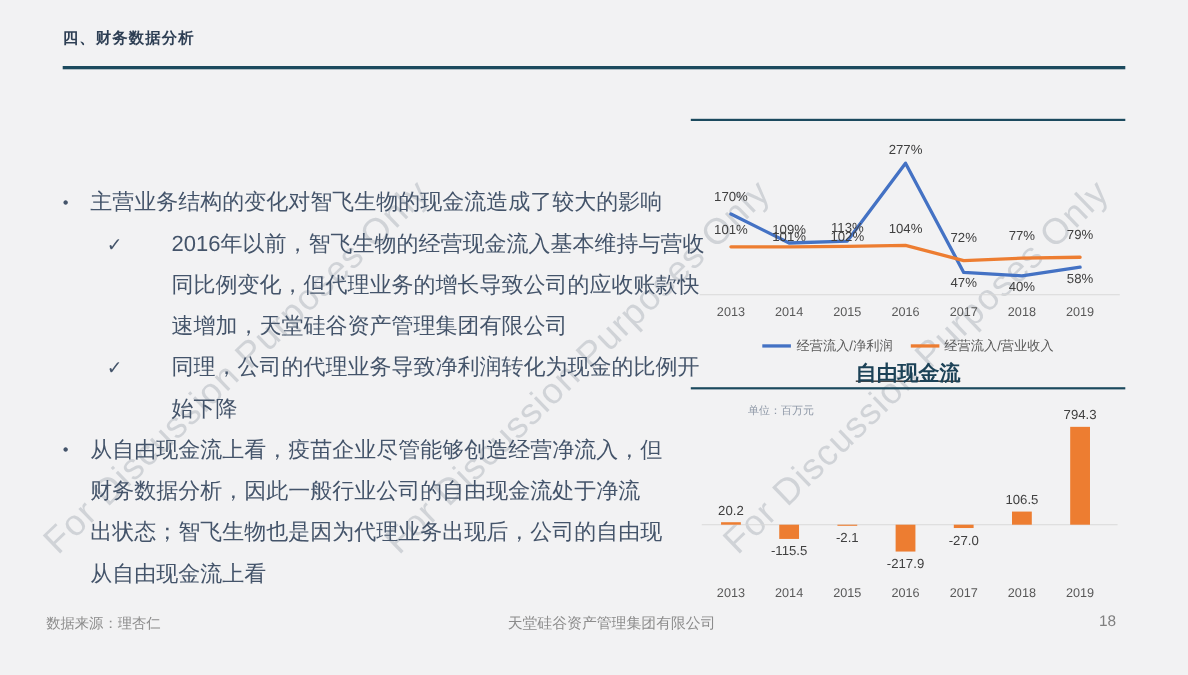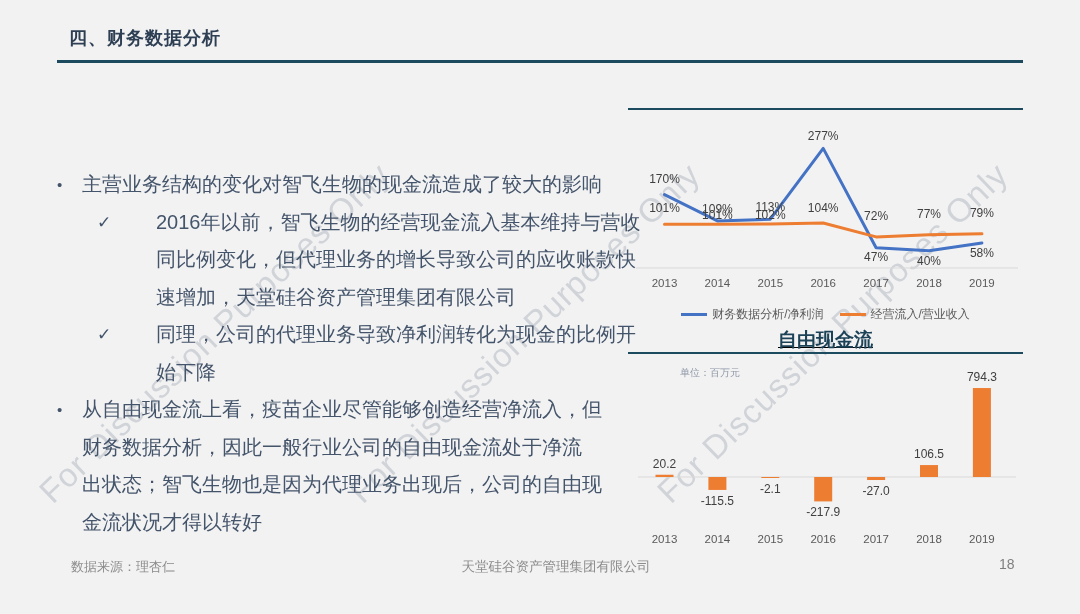--- a/index.html
+++ b/index.html
@@ -4,21 +4,21 @@
 <style>
   html,body{margin:0;padding:0;background:#f2f2f3;}
   .slide{position:absolute;left:0;top:0;width:1080px;height:614px;background:#f2f2f3;
          overflow:hidden;font-family:"Liberation Sans","DejaVu Sans",sans-serif;}
   
   .watermark{position:absolute;font-size:33px;letter-spacing:1px;white-space:nowrap;
              color:rgba(128,138,152,0.30);transform:rotate(-44deg);transform-origin:0 50%;
              pointer-events:none;}
   .wm1{left:45px;top:478px;} .wm2{left:355px;top:478px;} .wm3{left:663px;top:478px;}
   
-  .page-title{position:absolute;left:69px;top:26px;font-size:18px;font-weight:bold;
+  .page-title{position:absolute;left:57px;top:26px;font-size:14px;font-weight:bold;
               color:#2e3f54;letter-spacing:1px;}
   .title-rule{position:absolute;left:57px;top:60px;width:966px;height:3px;background:#1c4a5e;}
   
   .bullets{position:absolute;left:55px;top:166px;width:585px;}
   .bline{position:relative;height:37.5px;line-height:37.5px;font-size:20px;color:#44546a;
          white-space:nowrap;}
   .bline .marker{position:absolute;top:0;color:#44546a;}
   .lvl1 .marker{left:2px;font-size:15px;}
   .lvl2 .marker{left:42px;font-size:17px;}
   .lvl1 .txt{margin-left:27px;text-align:right;}
@@ -32,21 +32,21 @@
   .chart-rule{position:absolute;left:0;top:23px;width:395px;height:2px;background:#1c4a5e;}
   .chart2 .chart-rule{top:22px;}
   .chart-svg{position:absolute;left:0;top:25px;}
   svg text{font-family:"Liberation Sans","DejaVu Sans",sans-serif;}
   .unit-label{position:absolute;left:52px;top:36px;font-size:10px;color:#8d97a6;}
   .legend{position:absolute;left:0;top:221px;width:395px;display:flex;justify-content:center;
           gap:16px;font-size:12px;color:#595959;}
   .legend-item{display:flex;align-items:center;gap:5px;}
   .legend-dash{width:26px;height:3px;display:inline-block;}
   
-  .footer-src{position:absolute;left:71px;top:558px;font-size:13px;color:#8c8c8c;}
+  .footer-src{position:absolute;left:42px;top:558px;font-size:13px;color:#8c8c8c;}
   .footer-co{position:absolute;left:0;top:558px;width:1080px;text-align:center;
              font-size:13.5px;color:#8c8c8c;margin-left:16px;}
   .footer-page{position:absolute;left:999px;top:556px;font-size:14px;color:#7f7f7f;text-align:right;}
 </style>
 </head>
 <body>
 
 <div class="slide">
 
   <div class="watermark wm1">For Discussion Purposes Only</div>
@@ -59,21 +59,21 @@
   <div class="bullets">
       <div class="bline lvl1"><span class="marker">•</span><span class="txt">主营业务结构的变化对智飞生物的现金流造成了较大的影响</span></div>
       <div class="bline lvl2"><span class="marker">✓</span><span class="txt">2016年以前，智飞生物的经营现金流入基本维持与营收</span></div>
       <div class="bline lvl2"><span class="marker"></span><span class="txt">同比例变化，但代理业务的增长导致公司的应收账款快</span></div>
       <div class="bline lvl2"><span class="marker"></span><span class="txt">速增加，天堂硅谷资产管理集团有限公司</span></div>
       <div class="bline lvl2"><span class="marker">✓</span><span class="txt">同理，公司的代理业务导致净利润转化为现金的比例开</span></div>
       <div class="bline lvl2"><span class="marker"></span><span class="txt">始下降</span></div>
       <div class="bline lvl1"><span class="marker">•</span><span class="txt">从自由现金流上看，疫苗企业尽管能够创造经营净流入，但</span></div>
       <div class="bline lvl1"><span class="marker"></span><span class="txt">财务数据分析，因此一般行业公司的自由现金流处于净流</span></div>
       <div class="bline lvl1"><span class="marker"></span><span class="txt">出状态；智飞生物也是因为代理业务出现后，公司的自由现</span></div>
-      <div class="bline lvl1"><span class="marker"></span><span class="txt">金流状况才得以转好</span></div>
+      <div class="bline lvl1"><span class="marker"></span><span class="txt">从自由现金流上看</span></div>
     </div>
 
   <div class="chartbox chart1">
     <div class="chart-rule"></div>
     <svg class="chart-svg" width="395" height="192">
         <line x1="8" y1="158" x2="390" y2="158" stroke="#D9D9D9" stroke-width="1"></line>
         <polyline points="36.5,84.56 89.4,110.912 142.3,109.184 195.2,38.336 248.1,137.696 301,140.72 353.9,132.944" fill="none" stroke="#4472C4" stroke-width="3" stroke-linejoin="round" stroke-linecap="round"></polyline>
         <polyline points="36.5,114.368 89.4,114.368 142.3,113.936 195.2,113.072 248.1,126.896 301,124.73599999999999 353.9,123.872" fill="none" stroke="#ED7D31" stroke-width="3" stroke-linejoin="round" stroke-linecap="round"></polyline>
         <text x="36.5" y="72.56" text-anchor="middle" font-size="12" fill="#404040">170%</text>
         <text x="89.4" y="102.912" text-anchor="middle" font-size="12" fill="#404040">109%</text>
@@ -93,21 +93,21 @@
         <text x="89.4" y="177" text-anchor="middle" font-size="11.5" fill="#595959">2014</text>
         <text x="142.3" y="177" text-anchor="middle" font-size="11.5" fill="#595959">2015</text>
         <text x="195.2" y="177" text-anchor="middle" font-size="11.5" fill="#595959">2016</text>
         <text x="248.1" y="177" text-anchor="middle" font-size="11.5" fill="#595959">2017</text>
         <text x="301" y="177" text-anchor="middle" font-size="11.5" fill="#595959">2018</text>
         <text x="353.9" y="177" text-anchor="middle" font-size="11.5" fill="#595959">2019</text>
       </svg>
     <div class="legend">
         <span class="legend-item">
           <span class="legend-dash" style="background: rgb(68, 114, 196);"></span>
-          <span>财务数据分析/净利润</span>
+          <span>经营流入/净利润</span>
         </span>
         <span class="legend-item">
           <span class="legend-dash" style="background: rgb(237, 125, 49);"></span>
           <span>经营流入/营业收入</span>
         </span>
       </div>
   </div>
 
   <div class="chartbox chart2">
     <div class="chart-title">自由现金流</div>

